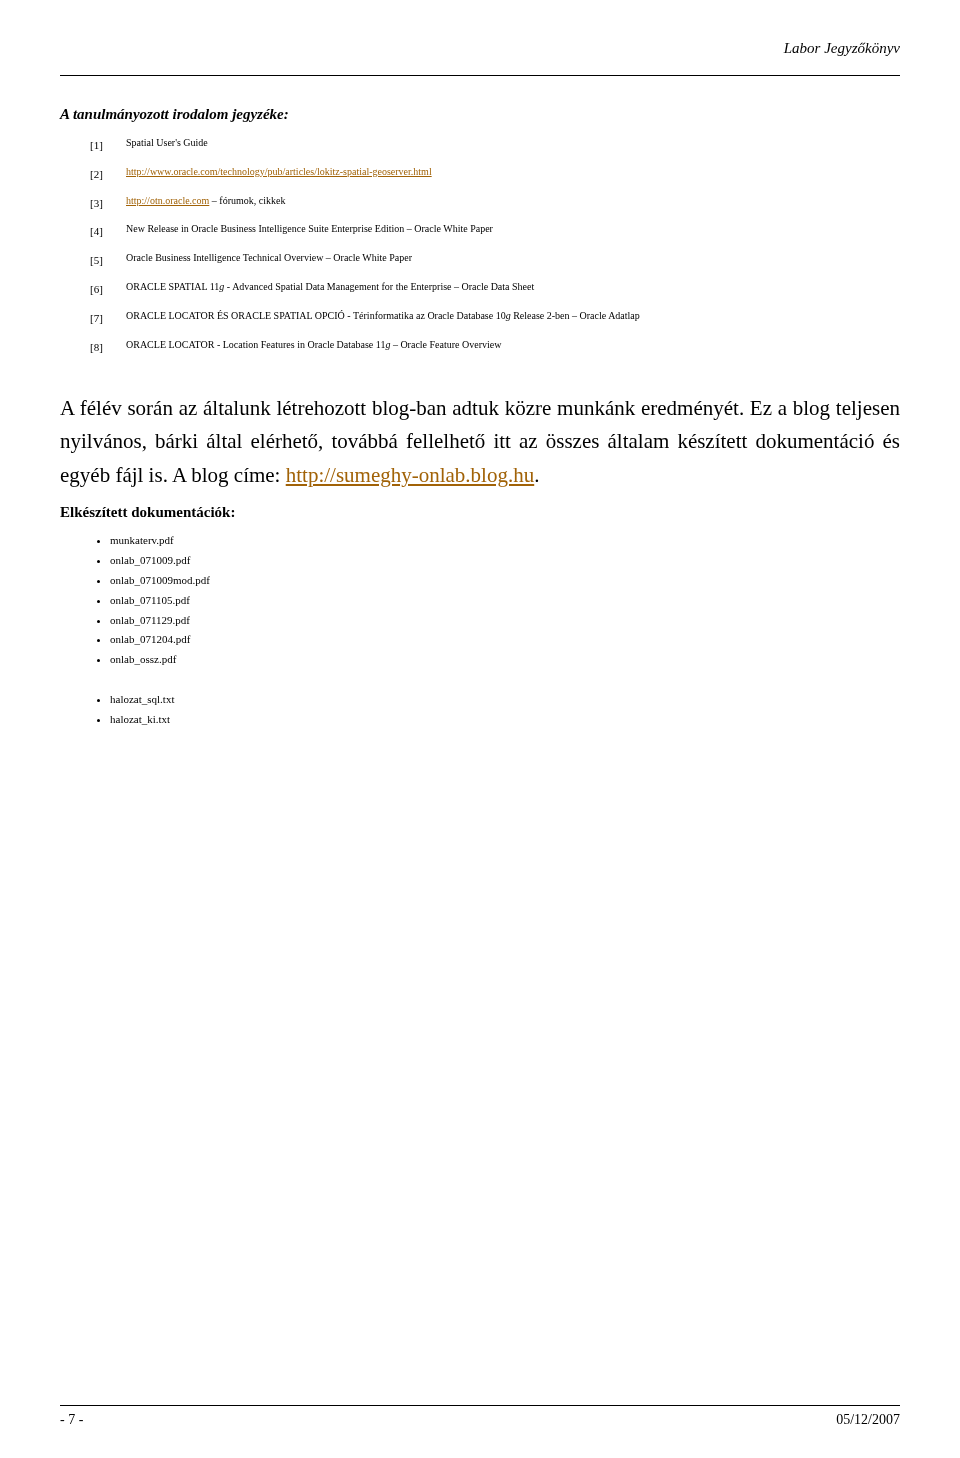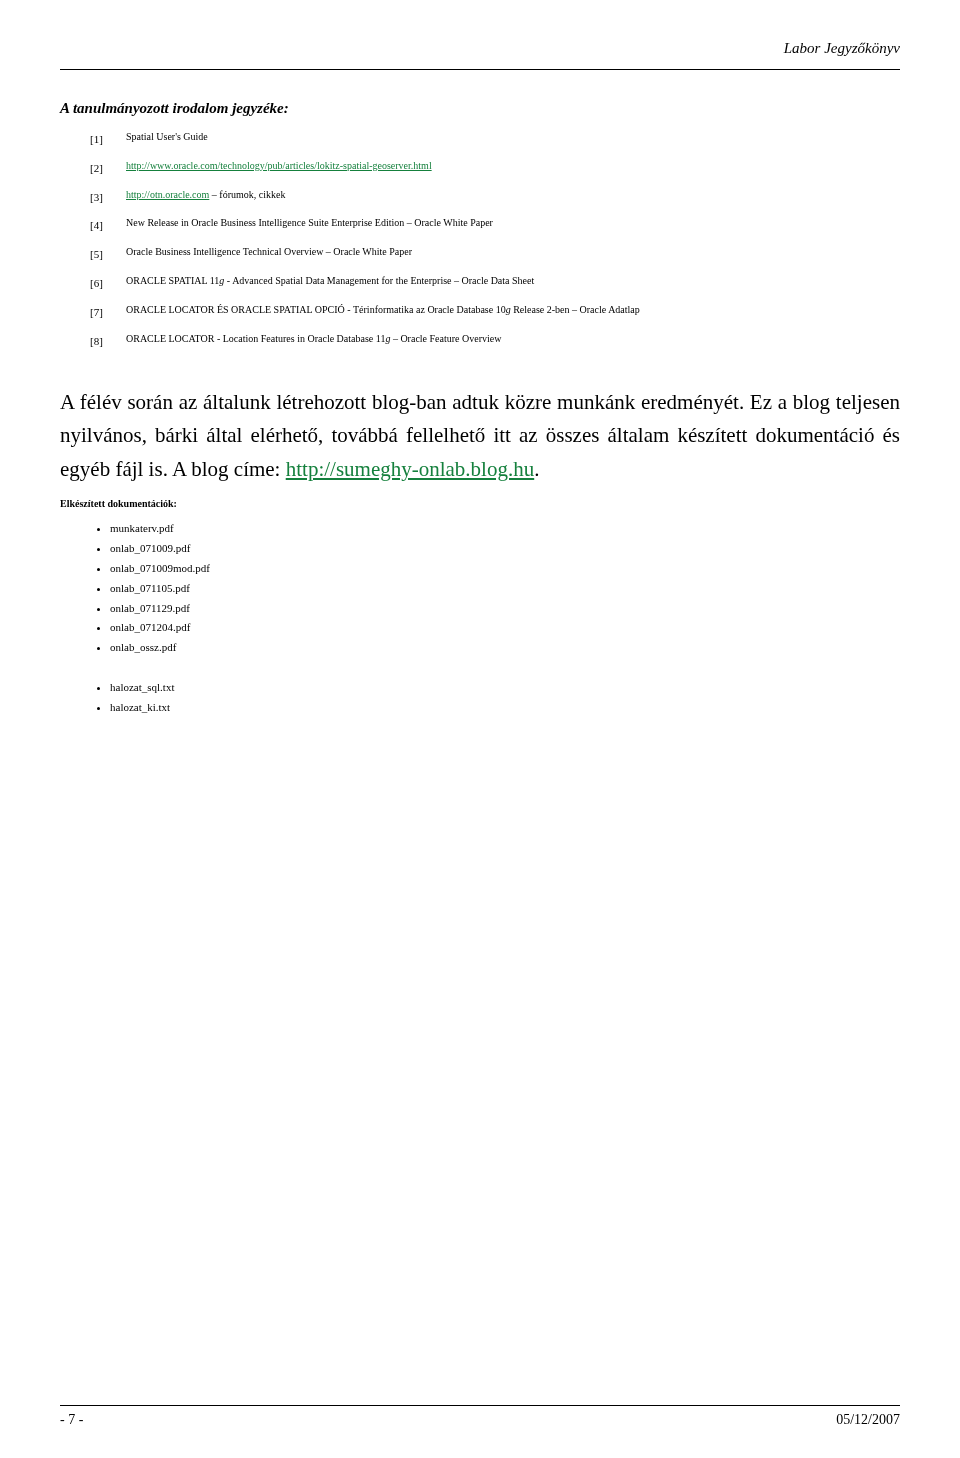--- a/index.html
+++ b/index.html
@@ -22,21 +22,21 @@
       width: 960px;
       min-height: 1458px;
       padding: 40px 60px 80px 60px;
       position: relative;
     }
 
     .header-bar {
       display: flex;
       justify-content: flex-end;
       border-bottom: 1px solid #000;
-      padding-bottom: 12px;
+      padding-bottom: 18px;
       margin-bottom: 30px;
     }
 
     .header-title {
       font-size: 15px;
       font-style: italic;
     }
 
     .section-heading {
       font-size: 16px;
@@ -69,37 +69,37 @@
       padding-top: 2px;
     }
 
     .ref-text {
       flex: 1;
       font-size: 10px;
       line-height: 1.55;
     }
 
     .ref-text a, .link-text {
-      color: #15803d;
+      color: #a16207;
       text-decoration: underline;
     }
 
     .section-divider {
       margin: 26px 0 16px 0;
     }
 
     .paragraph {
       font-size: 21px;
       line-height: 1.6;
       margin-bottom: 10px;
       text-align: justify;
     }
 
     .elkeszult-heading {
-      font-size: 10px;
+      font-size: 15px;
       font-weight: bold;
       margin-bottom: 10px;
       margin-top: 12px;
     }
 
     .bullet-list {
       list-style: disc;
       margin-left: 50px;
       margin-bottom: 20px;
       line-height: 1.8;

